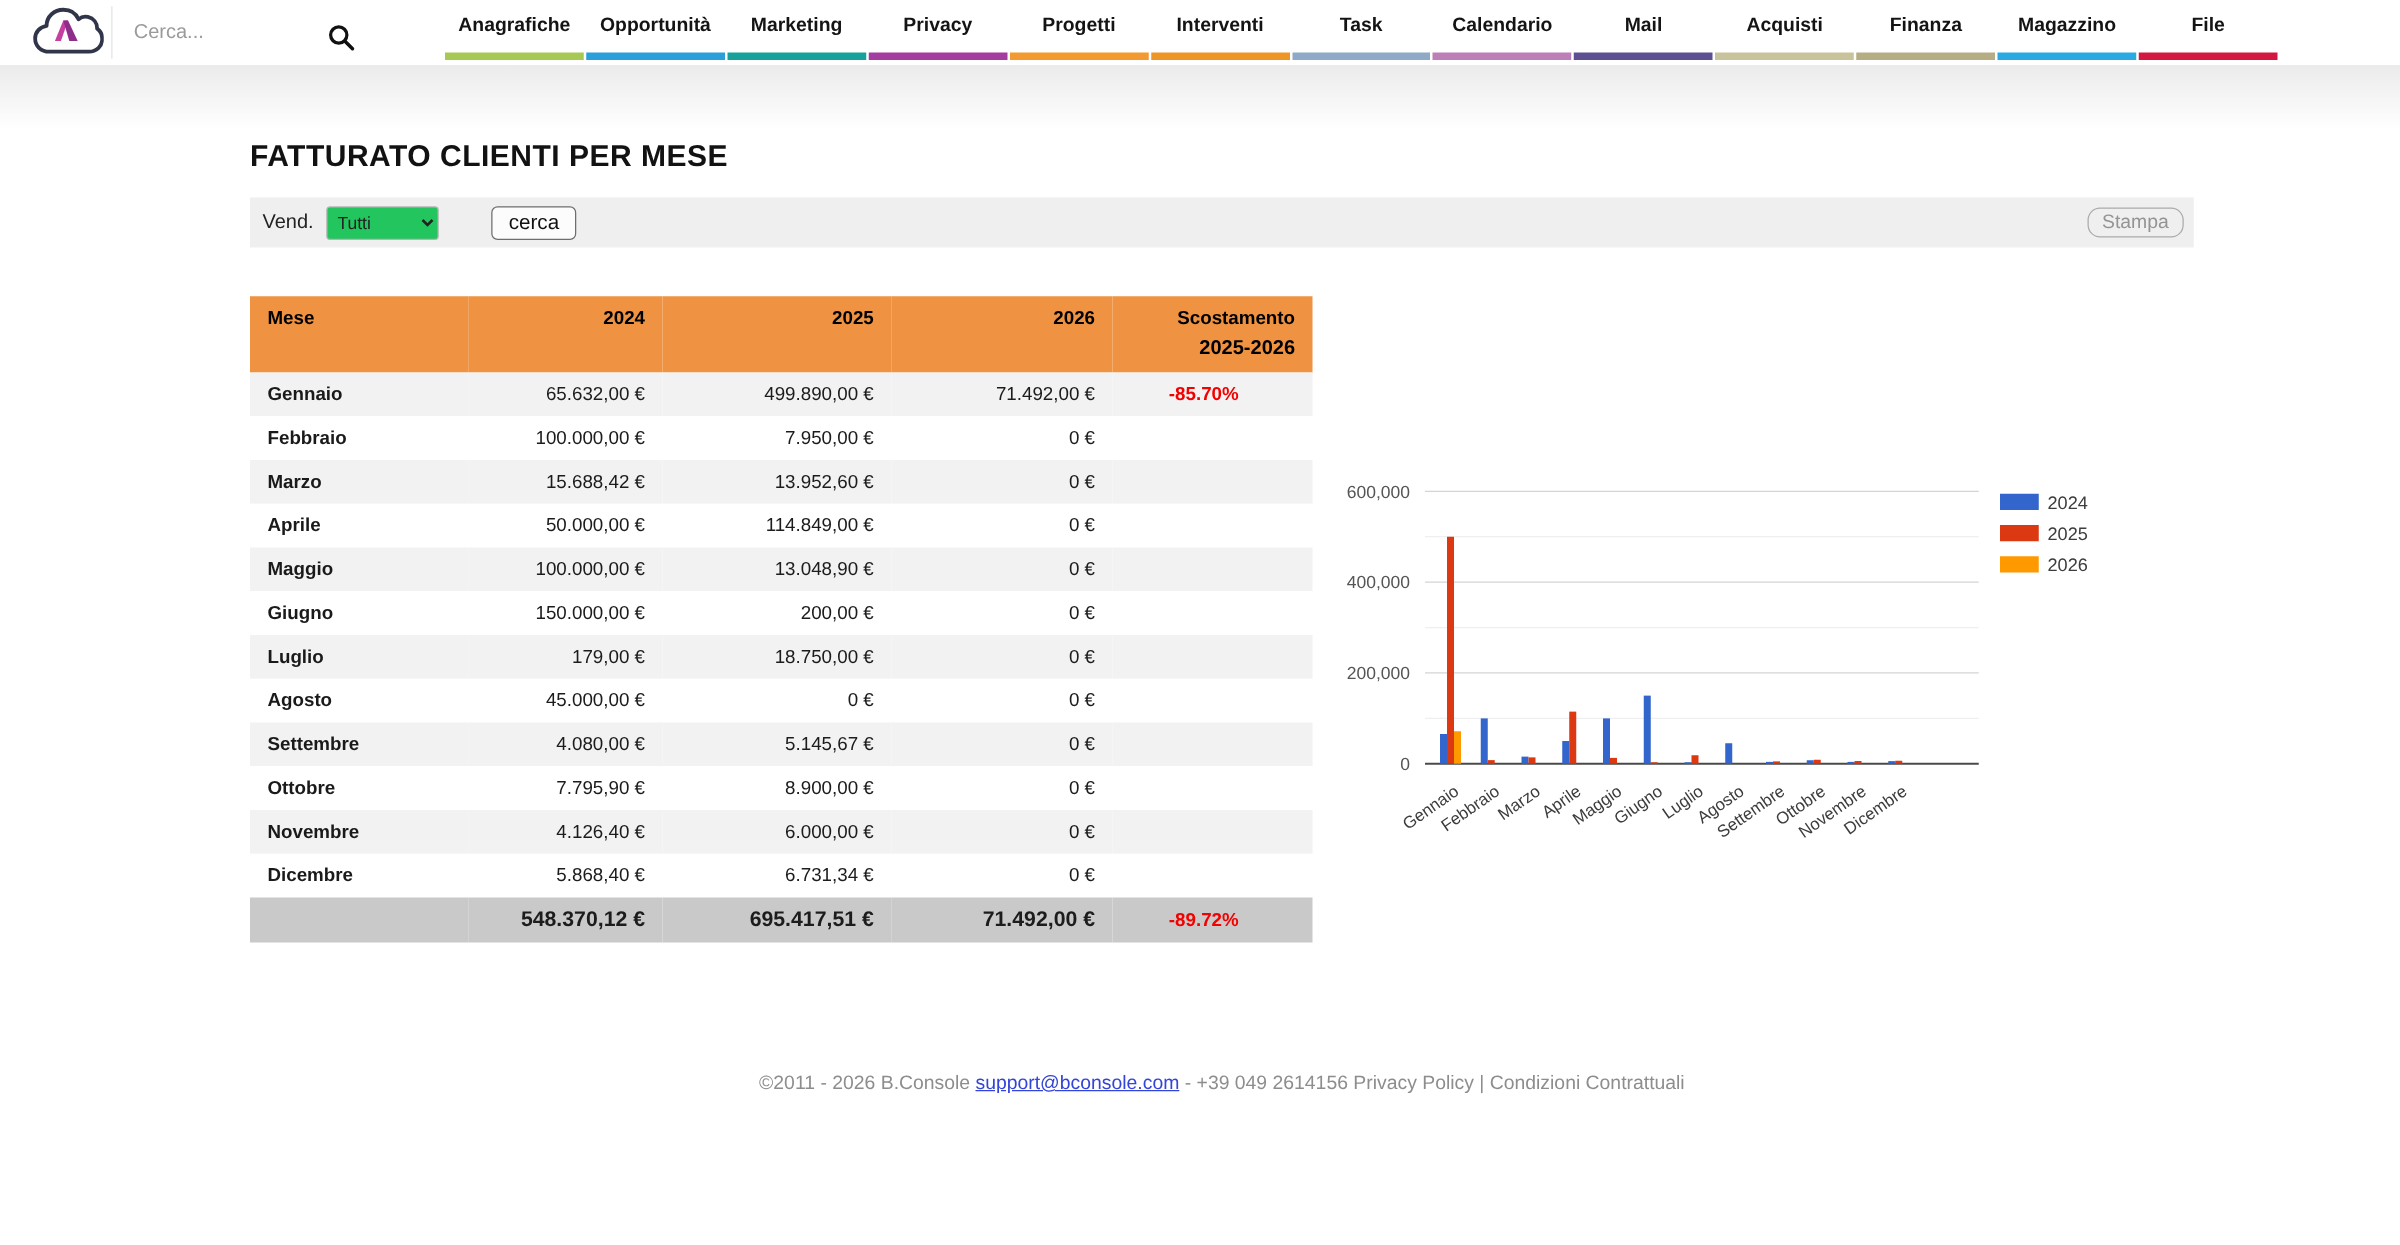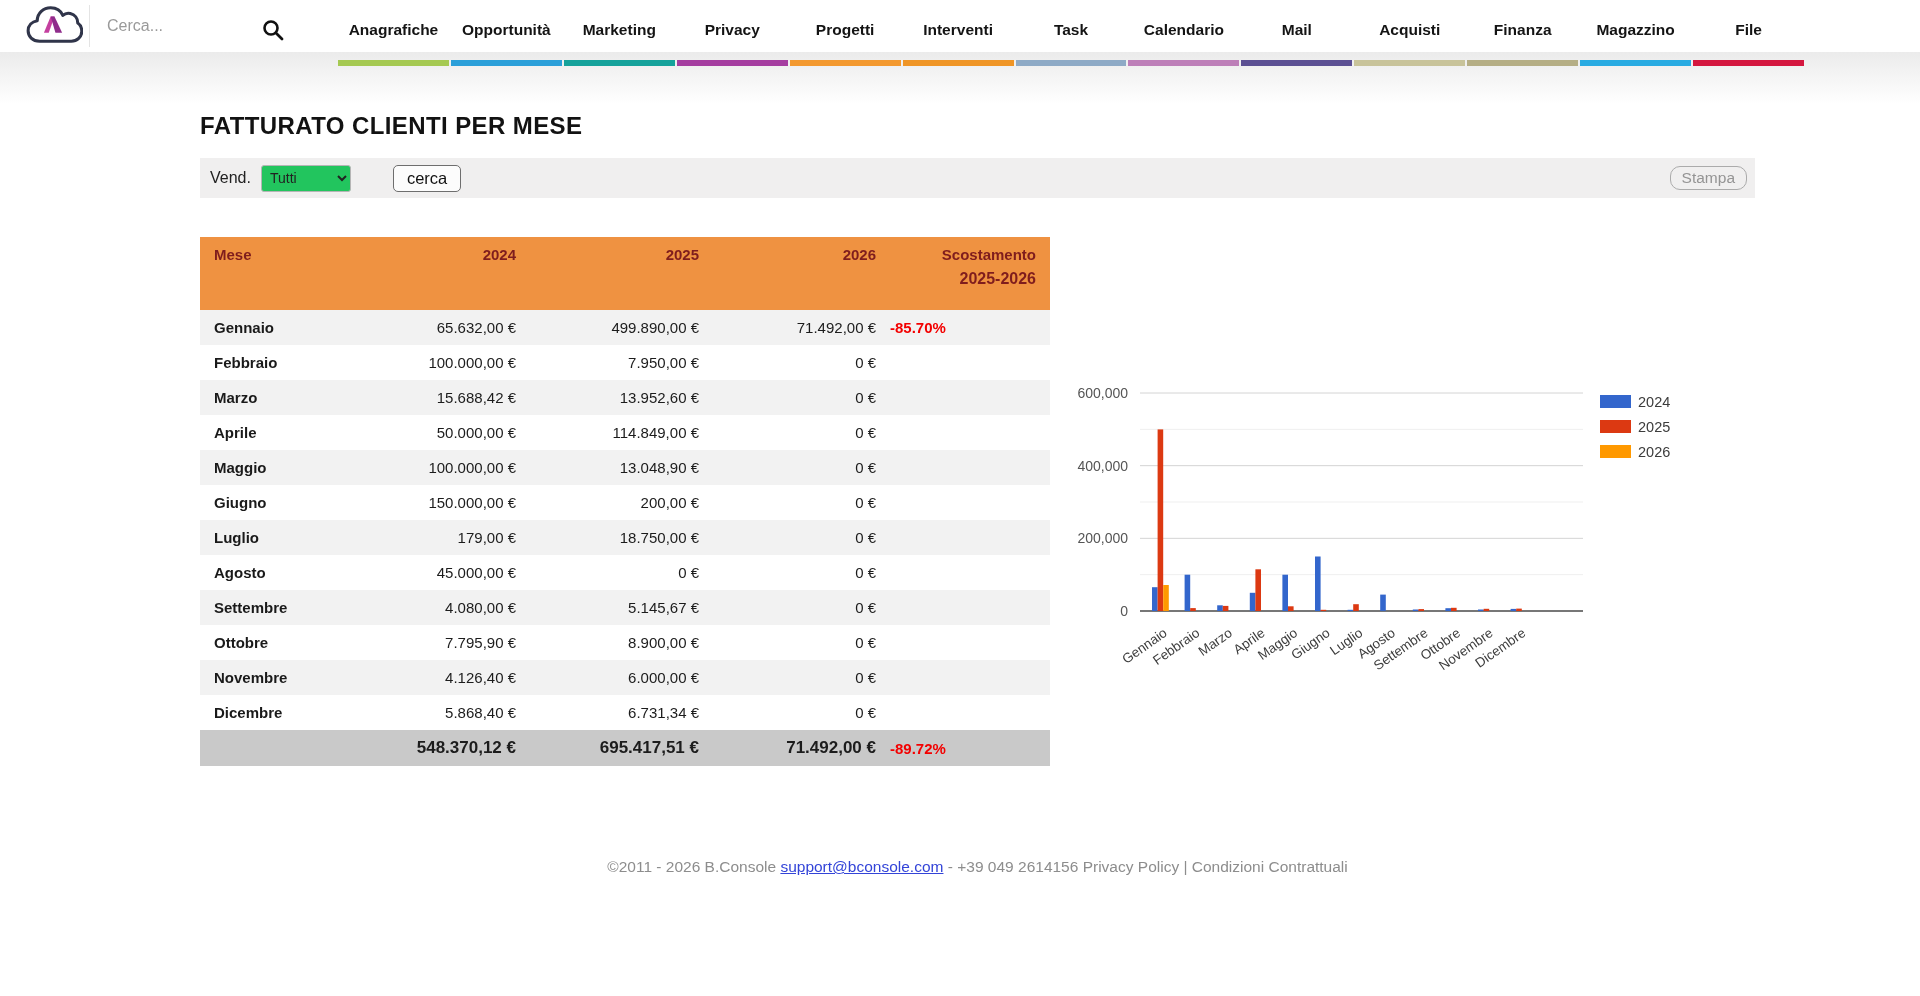--- a/index.html
+++ b/index.html
@@ -12,49 +12,49 @@
     color: #1a1a1a;
   }
   
   .app-header { position:absolute; top:0; left:0; width:1920px; height:52px; background:#fff; z-index:5;margin-left:17px; }
   .logo-wrap { position:absolute; left:8px; top:3px; width:58px; height:46px; }
   .logo-divider { position:absolute; left:72px; top:5px; height:42px; border-left:1px solid #e4e4e4; }
   .search-input { position:absolute; left:90px; top:11px; width:150px; height:30px; border:none; outline:none;
     font-family:"Liberation Sans",sans-serif; font-size:16px; color:#555; background:transparent; }
   .search-input::placeholder { color:#9a9a9a; }
   .search-icon { position:absolute; left:244px; top:18px; width:24px; height:24px; cursor:pointer; }
-  .main-nav { position:absolute; left:320px; top:0; width:1468px; height:66px; display:flex; }
+  .main-nav { position:absolute; left:338px; top:0; width:1468px; height:48px; display:flex; }
   .nav-item { flex:1; position:relative; display:flex; align-items:center; justify-content:center;
     font-size:15.5px; font-weight:600; color:var(--nav-text,#141414); cursor:pointer; padding-bottom:6px; white-space:nowrap; }
   .nav-underline { position:absolute; bottom:0; left:1px; right:1px; height:6px; }
   .header-shadow { position:absolute; top:52px; left:0; width:1920px; height:52px;
     background:linear-gradient(#ebebeb, #ffffff); }
   
   .page-title { position:absolute; left:200px; top:112px; font-size:24px; font-weight:700; letter-spacing:.4px; color:#121212; }
   .filter-bar { position:absolute; left:200px; top:158px; width:1555px; height:40px; background:var(--filter-bg,#f0efef);
     display:flex; align-items:center; }
   .vendor-label { font-size:16px; margin-left:10px; color:#222; }
   .vendor-select { margin-left:10px; width:90px; height:27px; font-family:"Liberation Sans",sans-serif;
     font-size:14px; border:1px solid #b5b5b5; border-radius:3px; background:#22c55e; color:#222; padding-left:4px; }
   .cerca-button { margin-left:42px; font-family:"Liberation Sans",sans-serif; font-size:16.5px; color:#111;
     background:#fcfcfc; border:1.5px solid #6e6e6e; border-radius:5px; padding:3px 13px; cursor:pointer; }
   .stampa-button { position:absolute; right:8px; top:8px; font-family:"Liberation Sans",sans-serif; font-size:15.5px;
     color:#949494; background:transparent; border:1.5px solid #ababab; border-radius:10px; padding:2px 11px; cursor:pointer; }
   
   .revenue-table { position:absolute; left:200px; top:237px; width:850px; border-collapse:collapse; font-size:15px; }
-  .revenue-table th { background:var(--header-orange,#ef9241); color:#7f1d1d; font-weight:700; vertical-align:top; padding-top:9px; height:73px; }
+  .revenue-table th { background:var(--header-orange,#ef9241); color:#000000; font-weight:700; vertical-align:top; padding-top:9px; height:61px; }
   .revenue-table th.col-mese { text-align:left; padding-left:14px; width:175px; }
   .revenue-table th.col-num { text-align:right; padding-right:14px; }
   .revenue-table th.col-2024 { width:155px; } .revenue-table th.col-2025 { width:183px; }
   .revenue-table th.col-2026 { width:177px; } .revenue-table th.col-scost { width:160px; }
   .scost-line2 { margin-top:7px; font-size:16px; }
   .revenue-table td { height:35px; padding:0; }
   .revenue-table td.cell-mese { font-weight:700; padding-left:14px; text-align:left; }
   .revenue-table td.cell-num { text-align:right; padding-right:14px; color:#1c1c1c; }
-  .revenue-table td.cell-scost { text-align:left; padding-right:14px; color:var(--negative,#f30000); font-weight:700; }
+  .revenue-table td.cell-scost { text-align:center; padding-right:14px; color:var(--negative,#f30000); font-weight:700; }
   .revenue-table tbody tr:nth-child(odd) { background:var(--row-alt,#f2f2f2); }
   .revenue-table tbody tr:nth-child(even) { background:#ffffff; }
   .revenue-table tr.total-row { background:var(--total-bg,#c9c9c9) !important; }
   .revenue-table tr.total-row td { height:36px; font-weight:700; font-size:17px; }
   .revenue-table tr.total-row td.cell-scost { font-size:15px; }
   
   .chart-container { position:absolute; left:1060px; top:290px; width:700px; height:400px; }
   .chart-title { position:absolute; left:0; top:8px; width:490px; text-align:center;
     font-size:15px; font-weight:700; color:#333; }
   .chart-svg { position:absolute; left:0; top:0; }

